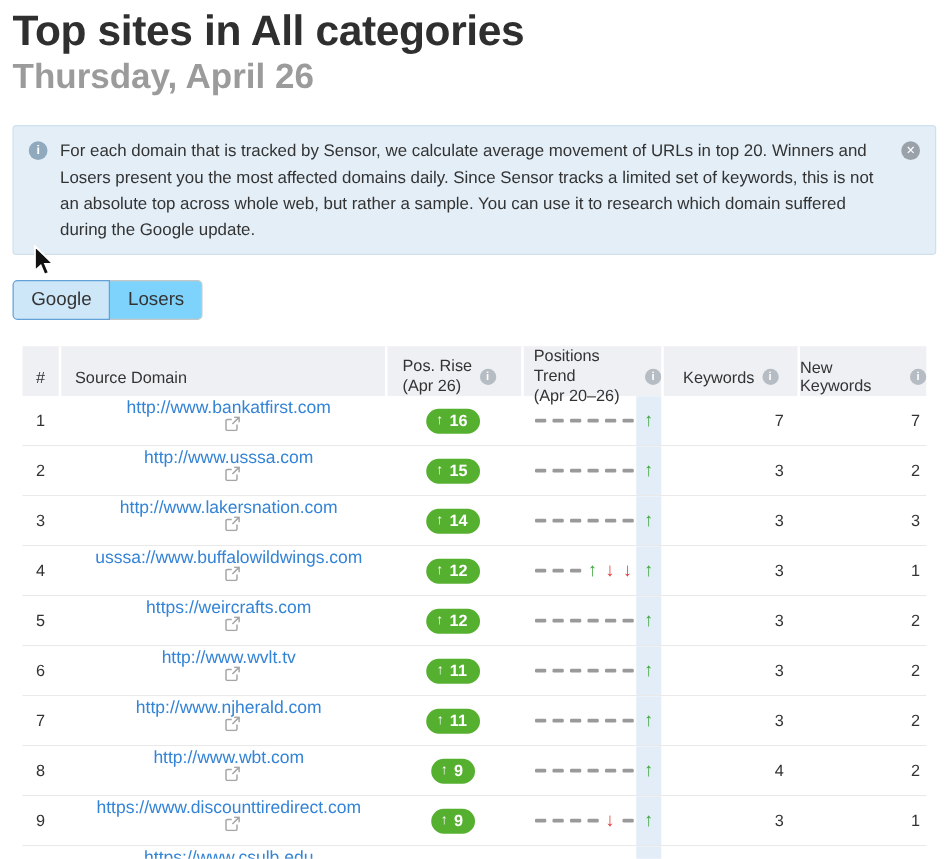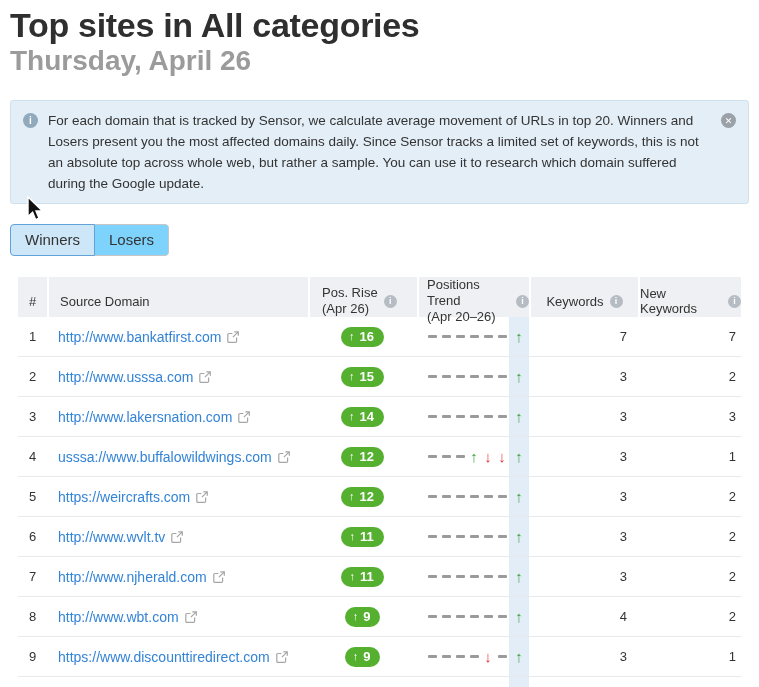--- a/index.html
+++ b/index.html
@@ -44,21 +44,21 @@
   .h-trend{padding-left:8px;}
   .h-kw,.h-nkw{justify-content:center;}
   .hdr2{display:flex;flex-direction:column;line-height:16px;}
   .info-i{width:13px;height:13px;border-radius:50%;background:#b6bcc3;color:#fff;
     font-size:9px;font-weight:bold;font-style:normal;display:inline-flex;
     align-items:center;justify-content:center;margin-left:6px;flex:0 0 auto;cursor:pointer;}
 
   .row{height:40px;border-bottom:1px solid #e9e9e9;background:#fff;}
   .cell{display:flex;align-items:center;}
   .c-rank{justify-content:center;color:#333;}
-  .c-domain{padding-left:11px;}
+  .c-domain{padding-left:11px;flex-direction:column;}
   .domain-link{color:var(--link);text-decoration:none;font-size:14px;}
   .ext{margin-left:6px;flex:0 0 auto;cursor:pointer;}
   .ext path{stroke:#a6a6a6;stroke-width:1.2;}
   .c-rise{justify-content:center;}
   .badge{display:inline-flex;align-items:center;background:var(--green);color:#fff;
     font-weight:bold;font-size:13px;border-radius:20px;padding:2px 10px 3px 8px;line-height:15px;}
   .badge-arrow{font-size:11px;font-weight:bold;margin-right:5px;}
   .c-trend{justify-content:flex-end;}
   .slot{width:14px;height:100%;display:inline-flex;align-items:center;justify-content:center;}
   .slot.band{width:20px;background:var(--band);}
@@ -79,21 +79,21 @@
   <h1>Top sites in All categories</h1>
   <h2>Thursday, April 26</h2>
 
   <div class="banner">
     <i class="circle-ico banner-info">i</i>
     <p class="banner-text">For each domain that is tracked by Sensor, we calculate average movement of URLs in top 20. Winners and Losers present you the most affected domains daily. Since Sensor tracks a limited set of keywords, this is not an absolute top across whole web, but rather a sample. You can use it to research which domain suffered during the Google update.</p>
     <i class="circle-ico banner-close">✕</i>
   </div>
 
   <div class="tabs">
-    <button class="tab active">Winners</button>
+    <button class="tab active">Google</button>
     <button class="tab inactive">Losers</button>
   </div>
 
   <div class="table">
     <div class="thead">
       <div class="hcell">
         <span>#</span>
       </div>
       <div class="hcell h-domain">
         <span>Source Domain</span>

